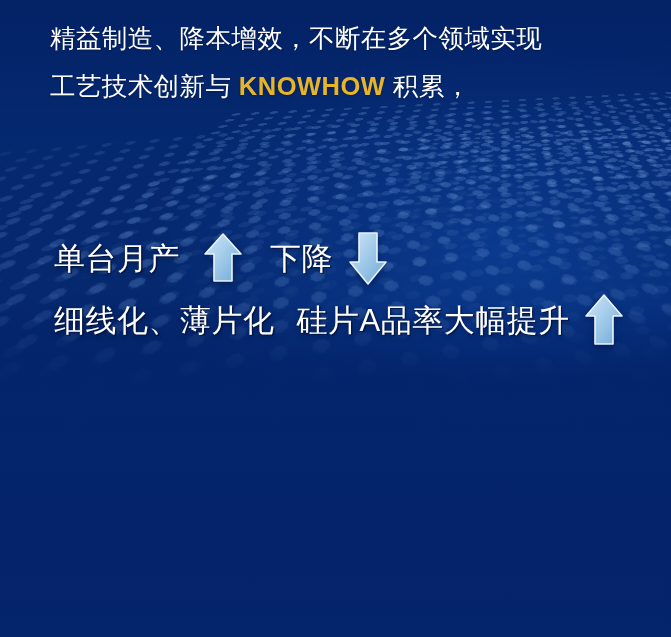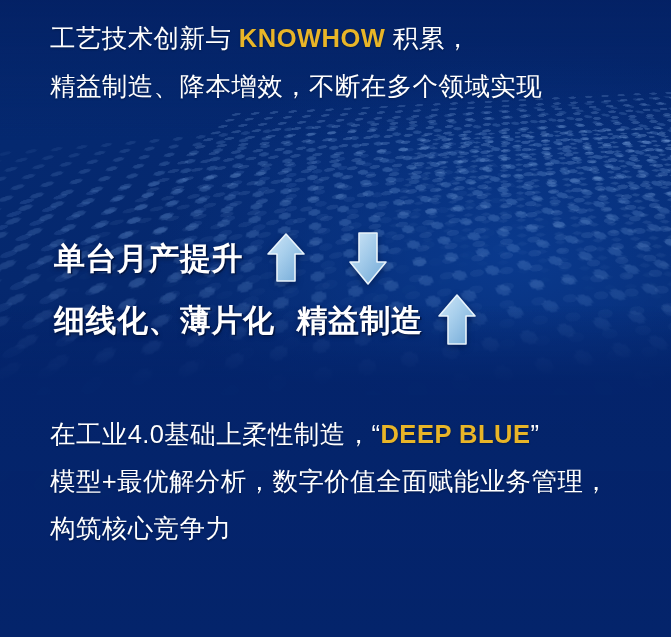--- a/index.html
+++ b/index.html
@@ -103,21 +103,21 @@
     right: 6px;
     display: flex;
     align-items: center;
     white-space: nowrap;
   }
   #hl-row-1 { top: 230px; height: 56px; }
   #hl-row-2 { top: 292px; height: 56px; text-align: center; }
 
   .hl-text {
     font-size: 31px;
-    font-weight: 700;
+    font-weight: 400;
     color: #ffffff;
     letter-spacing: 0.5px;
     line-height: 1;
     text-shadow:
        1.4px 1.4px 0 rgba(2,20,62,0.85),
        0 2px 4px rgba(2,16,52,0.6);
   }
 
   .arrow {
     display: inline-block;
@@ -137,75 +137,71 @@
   <div class="bg-base"></div>
   <div class="dotband b1"></div>
   <div class="dotband b3"></div>
   <div class="dotband b2"></div>
   <div class="dotband b4"></div>
   <div class="bg-vignette"></div>
 
   <div class="content">
 
     <div class="para" id="para-top">
+      <div class="line"><span>精益制造、降本增效，不断在多个领域实现</span></div>
       <div class="line"><span>工艺技术创新与 </span><span class="gold">KNOWHOW</span><span> 积累，</span></div>
-      <div class="line"><span>精益制造、降本增效，不断在多个领域实现</span></div>
     </div>
 
     <div class="hl-row" id="hl-row-1">
       <span class="hl-text">单台月产</span>
-        <span class="hl-text gold">提升</span>
       <span class="gap-md"></span>
       <span class="arrow">
         <svg width="42" height="52" viewBox="0 0 42 52" aria-hidden="true">
           <defs>
             <linearGradient id="gU1" x1="0" y1="0" x2="1" y2="1">
               <stop offset="0%" stop-color="#cfe6f7"></stop>
               <stop offset="42%" stop-color="#a8cfec"></stop>
               <stop offset="100%" stop-color="#6fa7d6"></stop>
             </linearGradient>
           </defs>
           <path d="M21 2 L39 22 L30 22 L30 49 L12 49 L12 22 L3 22 Z" fill="url(#gU1)" stroke="#e8f3fb" stroke-width="1.6" stroke-linejoin="round"></path>
         </svg>
       </span>
       <span class="gap-lg"></span>
+        <span class="hl-text green">下降</span>
       <span class="gap-sm"></span>
       <span class="arrow">
         <svg width="44" height="56" viewBox="0 0 44 56" aria-hidden="true">
           <defs>
             <linearGradient id="gD1" x1="0" y1="0" x2="1" y2="1">
               <stop offset="0%" stop-color="#cfe6f7"></stop>
               <stop offset="45%" stop-color="#a3cbea"></stop>
               <stop offset="100%" stop-color="#6ea6d5"></stop>
             </linearGradient>
           </defs>
           <path d="M22 54 L4 32 L13 32 L13 3 L31 3 L31 32 L40 32 Z" fill="url(#gD1)" stroke="#e8f3fb" stroke-width="1.6" stroke-linejoin="round"></path>
         </svg>
       </span>
     </div>
 
     <div class="hl-row" id="hl-row-2">
       <span class="hl-text">细线化、薄片化</span>
       <span class="gap-md"></span>
-        <span class="hl-text gold">精益制造</span>
+      <span class="hl-text">硅片A品率</span>
+        <span class="hl-text gold">大幅提升</span>
       <span class="gap-sm"></span>
       <span class="arrow">
         <svg width="42" height="54" viewBox="0 0 42 54" aria-hidden="true">
           <defs>
             <linearGradient id="gU2" x1="0" y1="0" x2="1" y2="1">
               <stop offset="0%" stop-color="#cfe6f7"></stop>
               <stop offset="42%" stop-color="#a8cfec"></stop>
               <stop offset="100%" stop-color="#6fa7d6"></stop>
             </linearGradient>
           </defs>
           <path d="M21 2 L39 23 L30 23 L30 51 L12 51 L12 23 L3 23 Z" fill="url(#gU2)" stroke="#e8f3fb" stroke-width="1.6" stroke-linejoin="round"></path>
         </svg>
       </span>
     </div>
 
-    <div class="para" id="para-bottom">
-      <div class="line"><span>在工业4.0基础上柔性制造，“</span><span class="gold">DEEP BLUE</span><span>”</span></div>
-      <div class="line"><span>模型+最优解分析，数字价值全面赋能业务管理，</span></div>
-      <div class="line"><span>构筑核心竞争力</span></div>
-    </div>
 
   </div>
 </div>
 
 </body></html>

